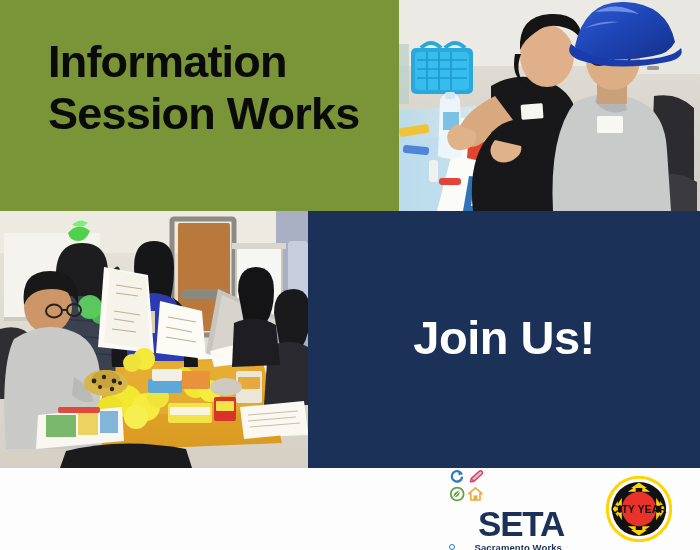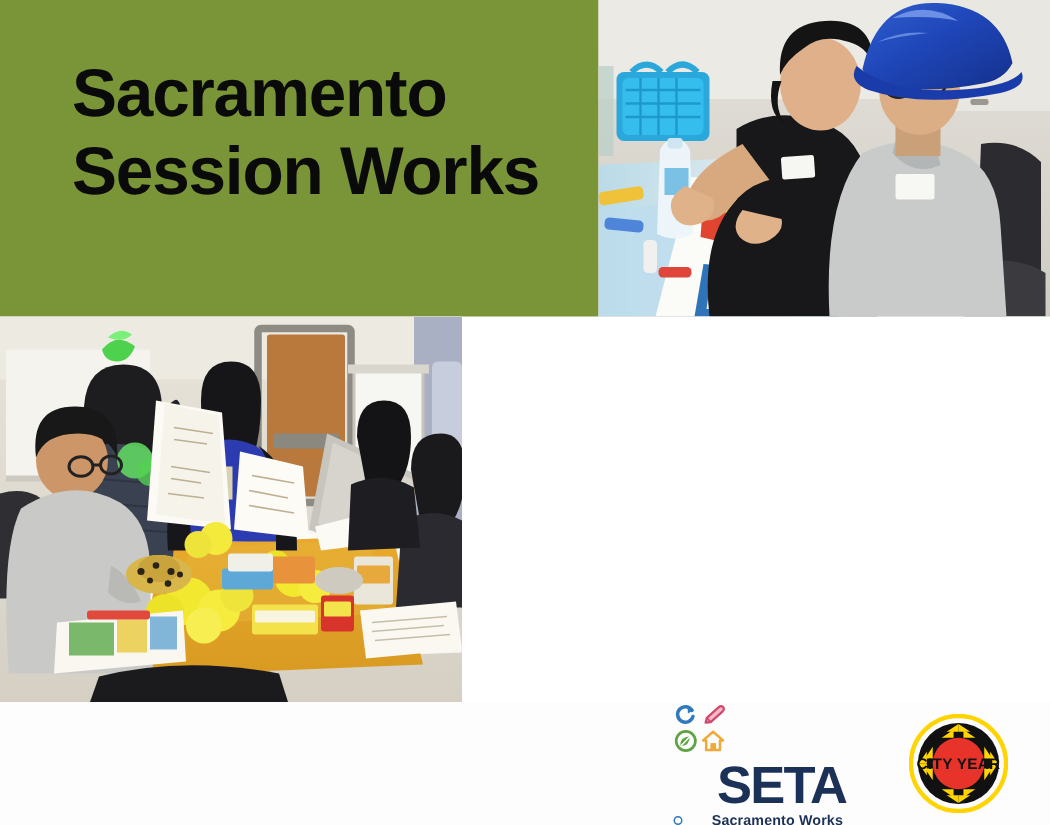--- a/index.html
+++ b/index.html
@@ -159,21 +159,21 @@
   
   .cityyear-logo { width: 66px; height: 66px; }
 </style>
 </head>
 <body>
 
 <div class="flyer">
 
   <div class="green-panel">
     <div class="title-block">
-      <div class="title-line">Sacramento</div>
+      <div class="title-line">Information</div>
       <div class="title-line">Session Works</div>
     </div>
   </div>
 
   <div class="photo-top">
     <svg class="photo-svg" viewBox="0 0 301 211" preserveAspectRatio="xMidYMid slice">
       <defs>
         <linearGradient id="wallG" x1="0" y1="0" x2="0" y2="1">
           <stop offset="0%" stop-color="#e6e3dc"></stop>
           <stop offset="100%" stop-color="#cfcbc3"></stop>
@@ -423,20 +423,23 @@
       <g stroke="#c0b8a2" stroke-width="1" opacity="0.9">
         <line x1="248" y1="204" x2="298" y2="200"></line>
         <line x1="248" y1="210" x2="296" y2="206"></line>
         <line x1="250" y1="216" x2="300" y2="212"></line>
       </g>
 
       <path d="M66 240 q56 -14 120 -2 l6 19 -132 0 z" fill="#1b1b1e"></path>
     </svg>
   </div>
 
+  <div class="navy-panel">
+    <div class="join-text">Join Us!</div>
+  </div>
 
   <div class="footer">
     <div class="logo-row">
 
       <div class="seta-logo">
         <div class="seta-icons">
           <span>
             <svg viewBox="0 0 17 16" width="17" height="16">
               <path d="M12.4 4.6 A5.2 5.2 0 1 0 13 8.6" fill="none" stroke="#2f79bd" stroke-width="2.3" stroke-linecap="round"></path>
               <path d="M9.4 2.2 L13.6 4.4 L9.6 6.6 Z" fill="#2f79bd"></path>

